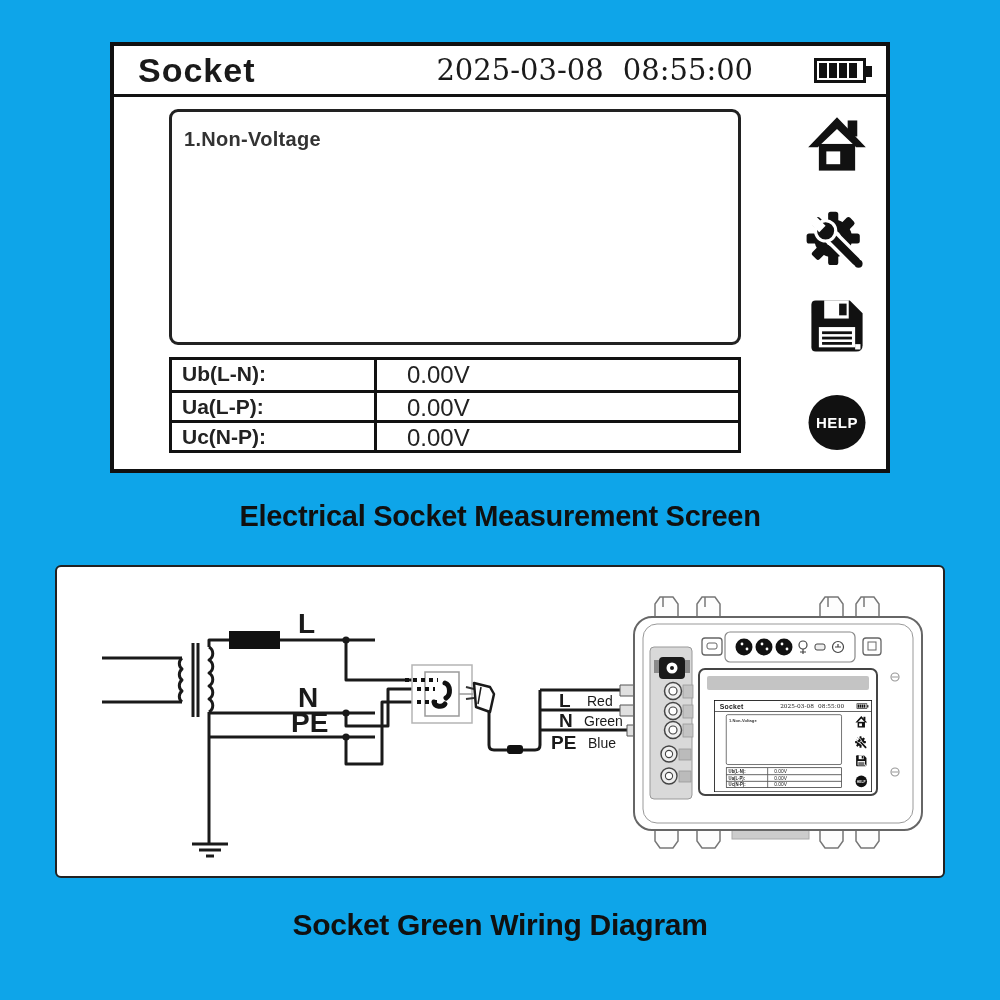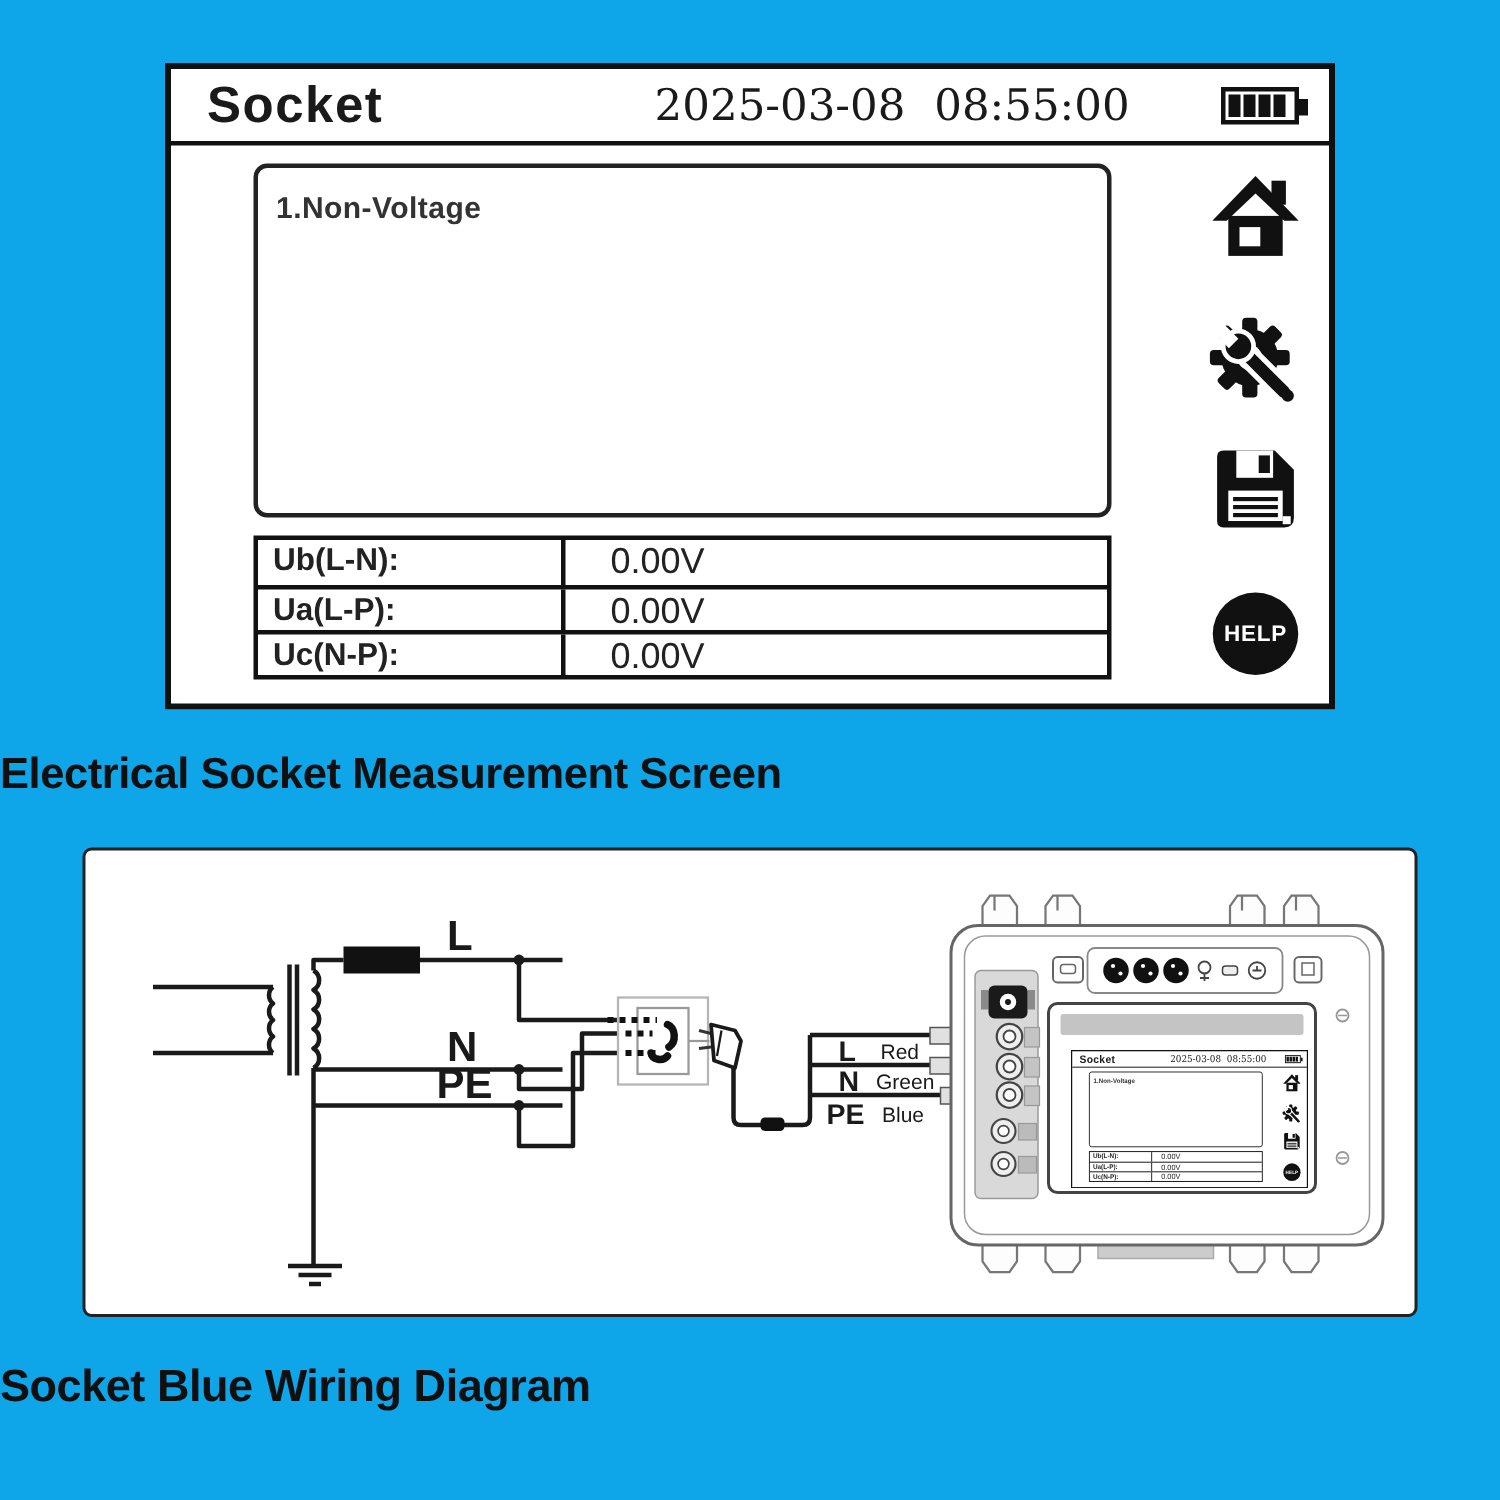--- a/index.html
+++ b/index.html
@@ -25,21 +25,21 @@
   .meas-value { flex:1; font-size:24px; color:#222; padding:1px 0 0 30px; }
   .icon-col { position:absolute; left:683px; top:0; width:80px; height:369px; }
   .icon { position:absolute; left:50%; transform:translateX(-50%); }
   .icon-home { top:16px; width:67px; height:64px; }
   .icon-gear { top:106px; width:76px; height:76px; }
   .icon-save { top:197px; width:64px; height:64px; }
   .help-btn { top:298px; width:57px; height:55px; border-radius:50%; background:#111; display:flex; align-items:center; justify-content:center; }
   .help-btn span { color:#fff; font-size:15px; font-weight:bold; letter-spacing:0.5px; }
 
   
-  .caption { position:absolute; left:0; width:1000px; font-weight:bold; color:#101010; }
+  .caption { position:absolute; left:0; width:1000px; text-align:center; font-weight:bold; color:#101010; }
   .caption-screen { top:500px; font-size:29px; letter-spacing:-0.3px; }
   .caption-diagram { top:908px; font-size:30px; letter-spacing:-0.3px; }
 
   
   .diagram-box { position:absolute; left:55px; top:565px; width:890px; height:313px; border:2px solid #222; border-radius:6px; background:#fff; }
   .diagram-svg { position:absolute; left:0; top:0; }
   .mini-wrap { position:absolute; left:657px; top:133px; width:158px; height:92px; overflow:hidden; }
   .screen-mini { left:0; top:0; transform:scale(0.2026,0.2140); transform-origin:0 0; }
   text { font-family:"Liberation Sans",sans-serif; fill:#1a1a1a; }
   .t-label { font-size:28px; font-weight:bold; }
@@ -359,15 +359,15 @@
             </svg>
             <div class="icon help-btn">
                 <span>HELP</span>
               </div>
           </div>
         </div>
       </div>
     </div>
   </div>
 
-  <div class="caption caption-diagram">Socket Blue Wiring Diagram</div>
+  <div class="caption caption-diagram">Socket Green Wiring Diagram</div>
 
 </div>
 
 </body></html>

